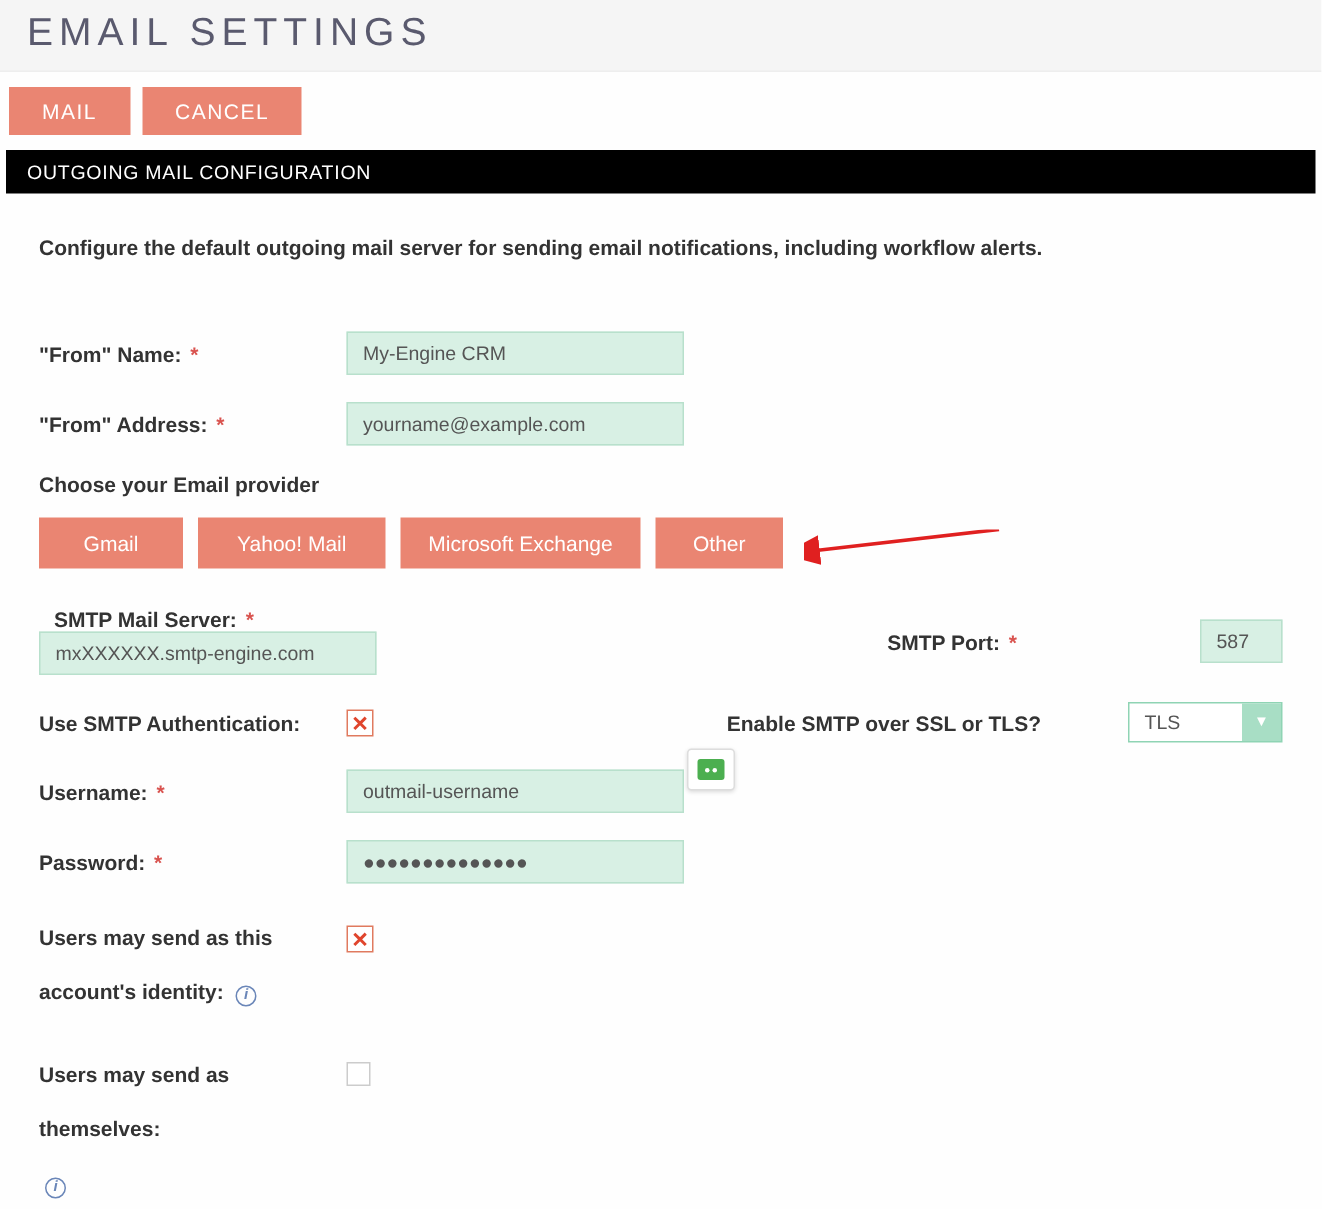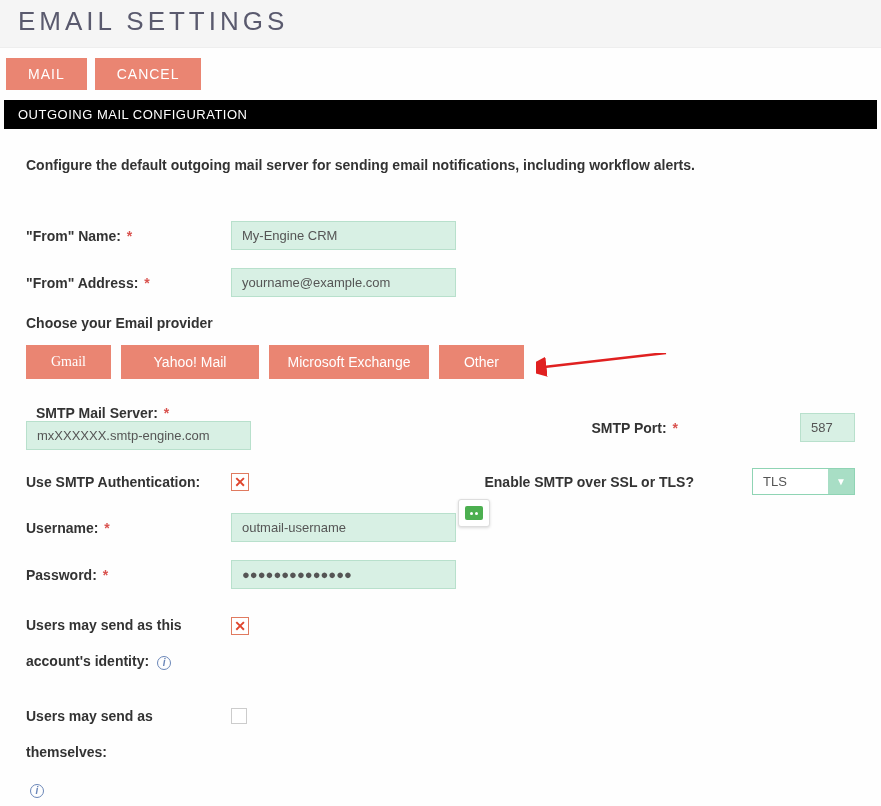--- a/index.html
+++ b/index.html
@@ -84,22 +84,22 @@
     }
     .provider-btn {
       background: #ea8572;
       color: #fff;
       border: none;
       padding: 9px 0;
       font-size: 14px;
       cursor: pointer;
       text-align: center;
     }
-    .provider-btn.gmail { width: 85px; font-family: Liberation Serif, serif; }
-    .provider-btn.yahoo { width: 138px; }
+    .provider-btn.gmail { width: 96px; }
+    .provider-btn.yahoo { width: 125px; }
     .provider-btn.exchange { width: 160px; }
     .provider-btn.other { width: 85px; }
     .two-col {
       display: flex;
       justify-content: space-between;
     }
     .col-right {
       display: flex;
       align-items: center;
     }

